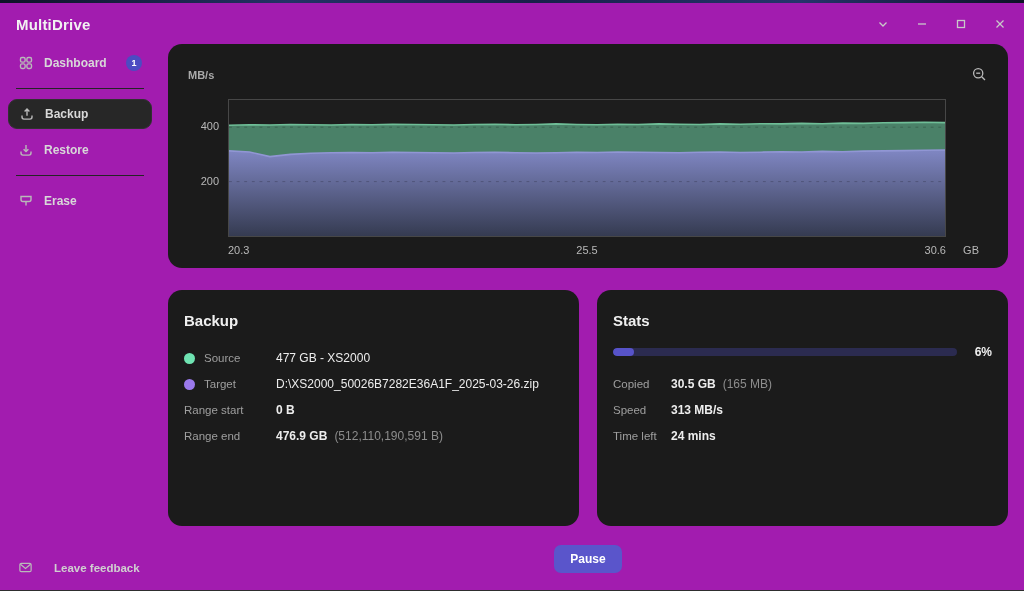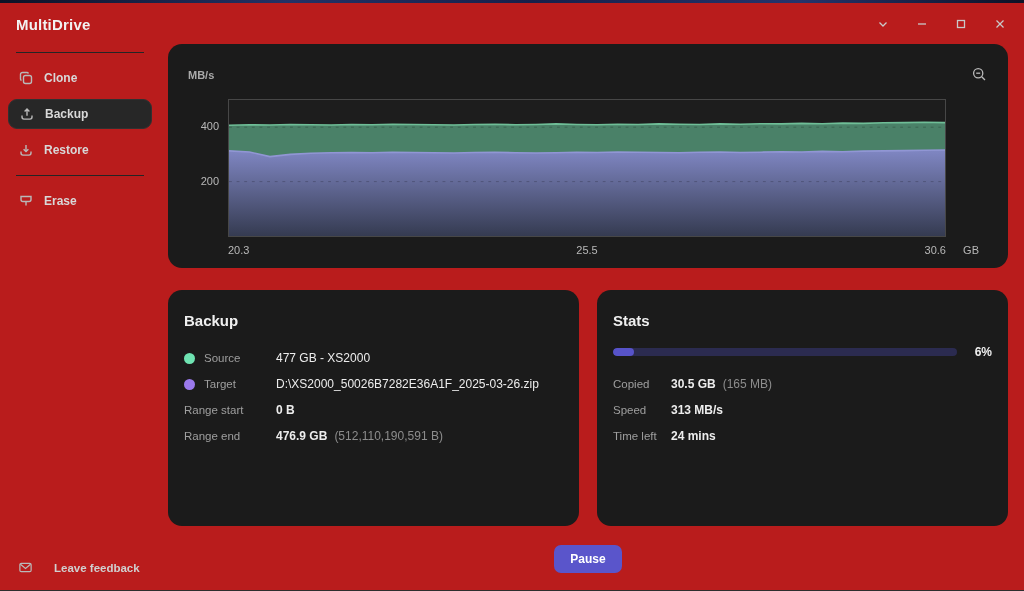--- a/index.html
+++ b/index.html
@@ -1,18 +1,18 @@
 <!DOCTYPE html>
 <html><head>
 <meta charset="utf-8">
 <style>
   * { margin:0; padding:0; box-sizing:border-box; }
   html,body { background:#000; }
   body { font-family:"Liberation Sans","DejaVu Sans",sans-serif; }
-  .window{ width:1024px; height:591px; background:#b91c1c; position:relative; overflow:hidden; border-bottom:1px solid #2e2e2e; }
+  .window{ width:1024px; height:591px; background:#a21caf; position:relative; overflow:hidden; border-bottom:1px solid #2e2e2e; }
   .top-accent{ position:absolute; top:0; left:0; right:0; height:3px;
     background:linear-gradient(90deg,#0e1226,#243266 28%,#18204a 52%,#26346c 78%,#0e1226); }
 
   
   .titlebar{ height:44px; display:flex; align-items:center; justify-content:space-between; padding:4px 16px 0 16px; }
   .app-title{ font-size:15px; font-weight:700; color:#f2f2f2; letter-spacing:.2px; }
   .win-controls{ display:flex; align-items:center; gap:23px; }
   .win-btn{ width:16px; height:16px; display:flex; align-items:center; justify-content:center; cursor:pointer; }
   .win-btn svg{ stroke:#c9c9c9; }
 
@@ -100,28 +100,31 @@
             <line x1="2.5" y1="2.5" x2="9.5" y2="9.5"></line>
             <line x1="9.5" y1="2.5" x2="2.5" y2="9.5"></line>
           </svg>
       </div>
     </div>
   </div>
 
   <div class="layout">
 
     <div class="sidebar">
+      <div class="nav-item">
+        <svg width="16" height="16" viewBox="0 0 16 16" fill="none" stroke-width="1.4">
+          <rect x="2.5" y="2.5" width="4.6" height="4.6" rx="1.4"></rect>
+            <rect x="8.9" y="2.5" width="4.6" height="4.6" rx="1.4"></rect>
+          <rect x="2.5" y="8.9" width="4.6" height="4.6" rx="1.4"></rect>
+            <rect x="8.9" y="8.9" width="4.6" height="4.6" rx="1.4"></rect>
+        </svg>
+        <span>Dashboard</span>
+        <span class="badge">1</span>
+      </div>
       <div class="nav-divider"></div>
-      <div class="nav-item">
-        <svg width="16" height="16" viewBox="0 0 16 16" fill="none" stroke-width="1.4">
-          <rect x="5.5" y="5.5" width="8" height="8" rx="2"></rect>
-            <path d="M3.5 10.5 a1.8 1.8 0 0 1 -1 -1.6 v-4.4 a2 2 0 0 1 2 -2 h4.4 a1.8 1.8 0 0 1 1.6 1"></path>
-        </svg>
-        <span>Clone</span>
-      </div>
       <div class="nav-item active">
         <svg width="16" height="16" viewBox="0 0 16 16" fill="none" stroke-width="1.4">
           <path d="M3 9.5 v1.6 a2 2 0 0 0 2 2 h6 a2 2 0 0 0 2 -2 V9.5"></path>
             <line x1="8" y1="9.8" x2="8" y2="3.2"></line>
             <polyline points="5.6,5.4 8,3 10.4,5.4"></polyline>
         </svg>
         <span>Backup</span>
       </div>
       <div class="nav-item">
         <svg width="16" height="16" viewBox="0 0 16 16" fill="none" stroke-width="1.4">

